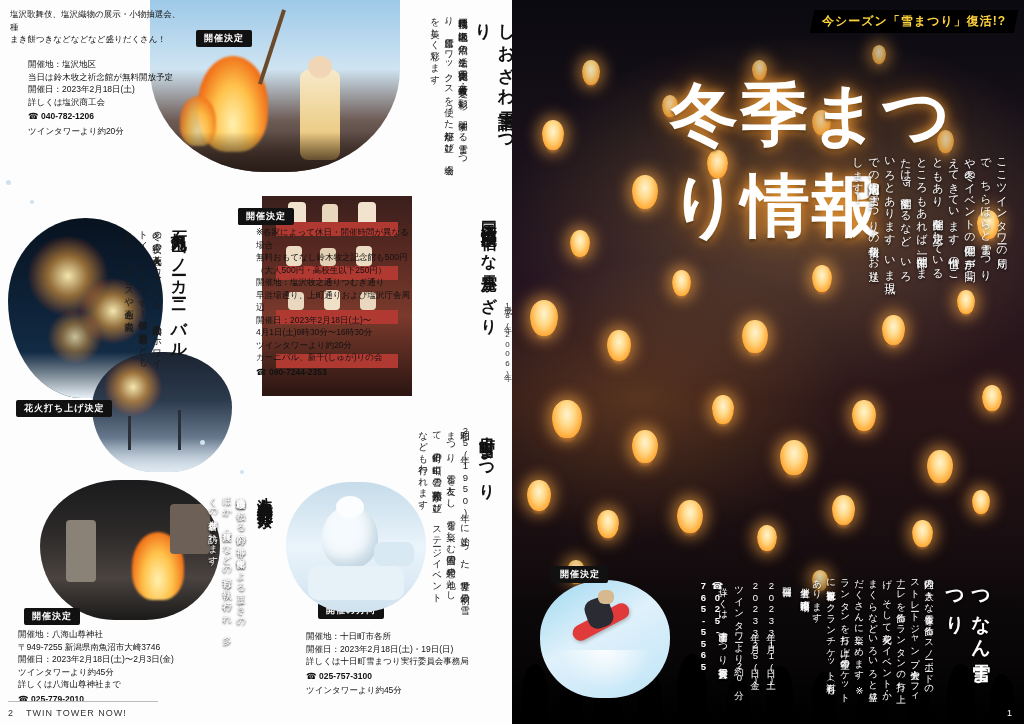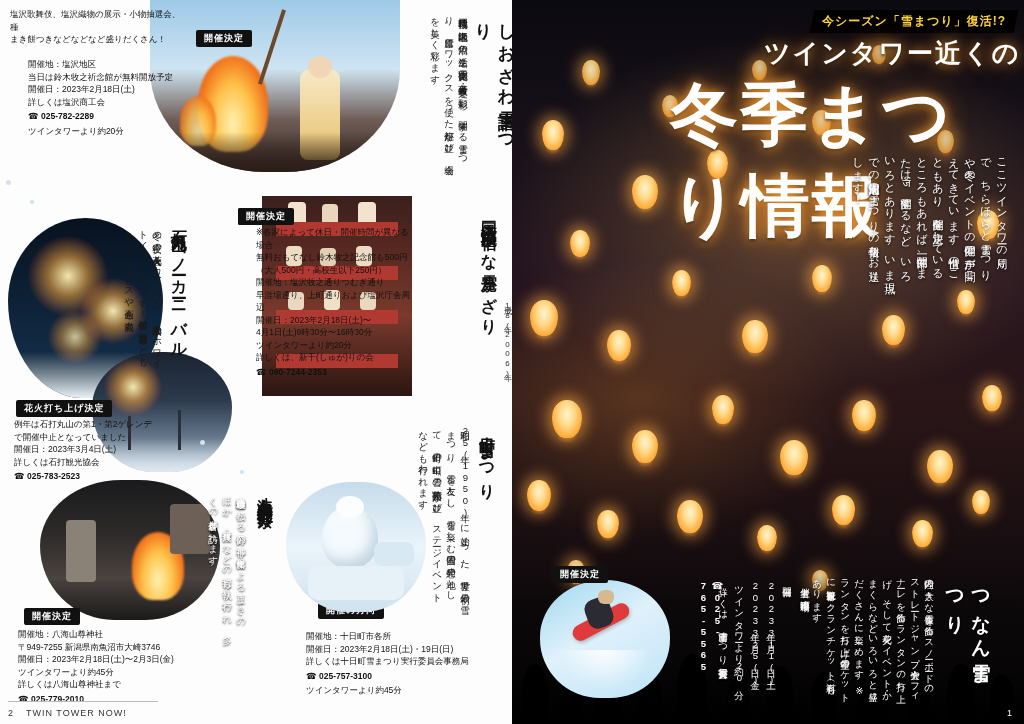--- a/index.html
+++ b/index.html
@@ -139,21 +139,20 @@
     <div class="head" style="left:300px;width:24px;height:52px;"></div>
     <div class="head" style="left:345px;width:30px;height:64px;"></div>
     <div class="head" style="left:395px;width:22px;height:46px;"></div>
     <div class="head" style="left:435px;width:28px;height:60px;"></div>
     <div class="head" style="left:478px;width:24px;height:50px;"></div>
 
     <div class="ribbon" style="left:300px;top:10px;font-size:12px;">
       <span>今シーズン「雪まつり」復活!?</span>
     </div>
 
-    <div class="vtitle" style="left:252px;top:36px;font-size:26px;">ツインタワー近くの</div>
     <div class="vtitle" style="left:158px;top:70px;font-size:68px;">冬季まつり情報</div>
 
     <div class="intro-v" style="left:318px;top:150px;height:130px;width:180px;">ここツインタワーの周りで、ちらほらと雪まつりや冬のイベントの開催の声が聞こえてきています。世情のこともあり、開催を決定しているところもあれば、一部開催、またはज開催するなど、いろいろとあります。いま現点での南魚沼周辺の雪まつりの情報をお送りします！</div>
 
     <div class="blob" style="left:28px;top:580px;width:130px;height:118px;border-radius:50% 50% 46% 46%/48% 48% 50% 50%;
                 background:linear-gradient(150deg,#9fd8ef 0%,#dff1fb 45%,#bfe4f6 100%);">
       <div style="position:absolute;left:30px;top:34px;width:62px;height:16px;border-radius:8px;background:#e03a3a;transform:rotate(-28deg);box-shadow:0 2px 4px rgba(0,0,0,.25);"></div>
       <div style="position:absolute;left:46px;top:18px;width:26px;height:30px;border-radius:10px;background:#2b2b33;transform:rotate(-20deg);"></div>
       <div style="position:absolute;left:58px;top:10px;width:16px;height:14px;border-radius:6px;background:#d6b98f;"></div>
       <div style="position:absolute;left:18px;top:70px;width:94px;height:40px;background:radial-gradient(ellipse at 50% 0%, rgba(255,255,255,.9), rgba(255,255,255,0) 70%);"></div>
@@ -204,21 +203,21 @@
 
     <div class="vtxt" style="left:404px;top:10px;height:160px;width:66px;">江戸時代後期に塩沢地区の魚沼の生活を「雪国文化」の著者・鈴木牧之を顕彰し、開催する雪まつり。雪原にワックスを使った灯籠が並び、会場を美しく彩ります。</div>
 
     <div class="info" style="left:28px;top:58px;width:180px;">
       <div>開催地：塩沢地区</div>
       <div>当日は鈴木牧之祈念館が無料開放予定</div>
       <div>開催日：2023年2月18日(土)</div>
       <div>詳しくは塩沢商工会</div>
       <div style="margin-top:2px;">
         <span>☎</span>
-        <span class="tel">025-782-2289</span>
+        <span class="tel">040-782-1206</span>
       </div>
       <div style="margin-top:2px;">ツインタワーより約20分</div>
     </div>
 
     <div class="blob" style="left:8px;top:218px;width:155px;height:180px;border-radius:50% 50% 48% 48%/46% 46% 54% 54%;
                 background:linear-gradient(to bottom,#08121f 0%,#0d2136 45%,#122b44 75%,#0a1726 100%);">
       <div class="firework" style="left:20px;top:18px;width:80px;height:80px;"></div>
       <div class="firework" style="left:72px;top:60px;width:66px;height:66px;"></div>
       <div class="firework" style="left:40px;top:92px;width:54px;height:54px;opacity:.8"></div>
       <div style="position:absolute;left:0;bottom:0;width:100%;height:46px;background:linear-gradient(to top,#e9f2f7,rgba(233,242,247,0));"></div>
@@ -233,29 +232,20 @@
     </div>
 
     <div class="badge" style="left:238px;top:208px;">開催決定</div>
 
     <div class="vtitle2" style="left:168px;top:218px;font-size:16px;height:140px;">石打丸山スノーカーニバル</div>
 
     <div class="vtxt" style="left:104px;top:224px;height:146px;width:60px;">冬の夜空の花火大会＆カーニバル 丸山最大のホワイトイベントです！例年は大抽選会などもあり、サービスや企画も満載！</div>
 
     <div class="badge" style="left:16px;top:400px;">花火打ち上げ決定</div>
 
-    <div class="info" style="left:14px;top:418px;width:140px;">
-      <div>例年は石打丸山の第1・第2ゲレンデで開催中止となっていました</div>
-      <div>開催日：2023年3月4日(土)</div>
-      <div>詳しくは石打観光協会</div>
-      <div style="margin-top:2px;">
-        <span>☎</span>
-        <span class="tel">025-783-2523</span>
-      </div>
-    </div>
 
     <div class="photo" style="left:262px;top:196px;width:150px;height:200px;
                 background:linear-gradient(to bottom,#3a1f1c 0%,#5a2a22 30%,#7a3a2c 60%,#2b1512 100%);">
       <div style="position:absolute;left:14px;top:26px;width:122px;height:14px;background:#b03a32;"></div>
       <div style="position:absolute;left:14px;top:70px;width:122px;height:14px;background:#b03a32;"></div>
       <div style="position:absolute;left:14px;top:114px;width:122px;height:14px;background:#b03a32;"></div>
       <div style="position:absolute;left:14px;top:158px;width:122px;height:14px;background:#b03a32;"></div>
       <div style="position:absolute;left:26px;top:6px;width:18px;height:20px;background:#f2e3cf;border-radius:4px 4px 0 0;"></div>
       <div style="position:absolute;left:60px;top:8px;width:16px;height:18px;background:#e8d6bd;border-radius:4px 4px 0 0;"></div>
       <div style="position:absolute;left:96px;top:6px;width:18px;height:20px;background:#f2e3cf;border-radius:4px 4px 0 0;"></div>
@@ -293,21 +283,21 @@
 
     <div class="info" style="left:256px;top:226px;width:160px;z-index:6;">
       <div>※各家によって休日・開催時間が異なる場合</div>
       <div>無料おもてなし鈴木牧之記念館も500円</div>
       <div>（大人500円・高校生以下250円）</div>
       <div>開催地：塩沢牧之通りつむぎ通り</div>
       <div>早涯場通り、上町通りおよび塩沢庁舎周辺</div>
       <div>開催日：2023年2月18日(土)〜</div>
       <div>4月1日(土)9時30分〜16時30分</div>
       <div>ツインタワーより約20分</div>
-      <div>詳しくは、新千(しゅが)りの会</div>
+      <div>カーニバル、新千(しゅが)りの会</div>
       <div style="margin-top:2px;">
         <span>☎</span>
         <span class="tel">090-7244-2353</span>
       </div>
     </div>
 
     <div class="badge" style="left:238px;top:208px;">開催決定</div>
 
     <div class="vtxt" style="left:500px;top:300px;height:100px;font-size:8px;color:#333;">平成18年(2006年)</div>
 

